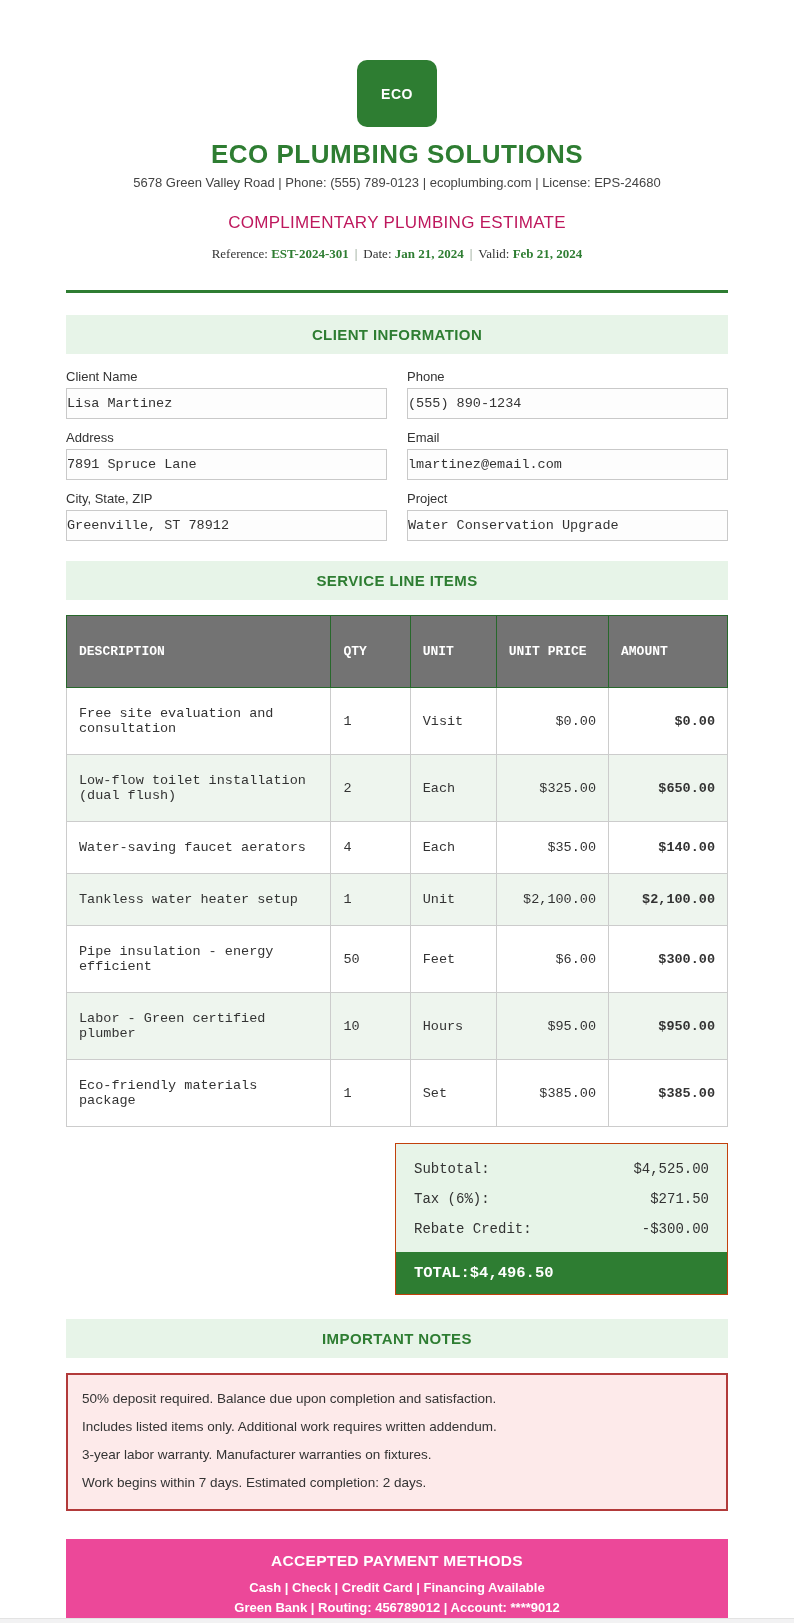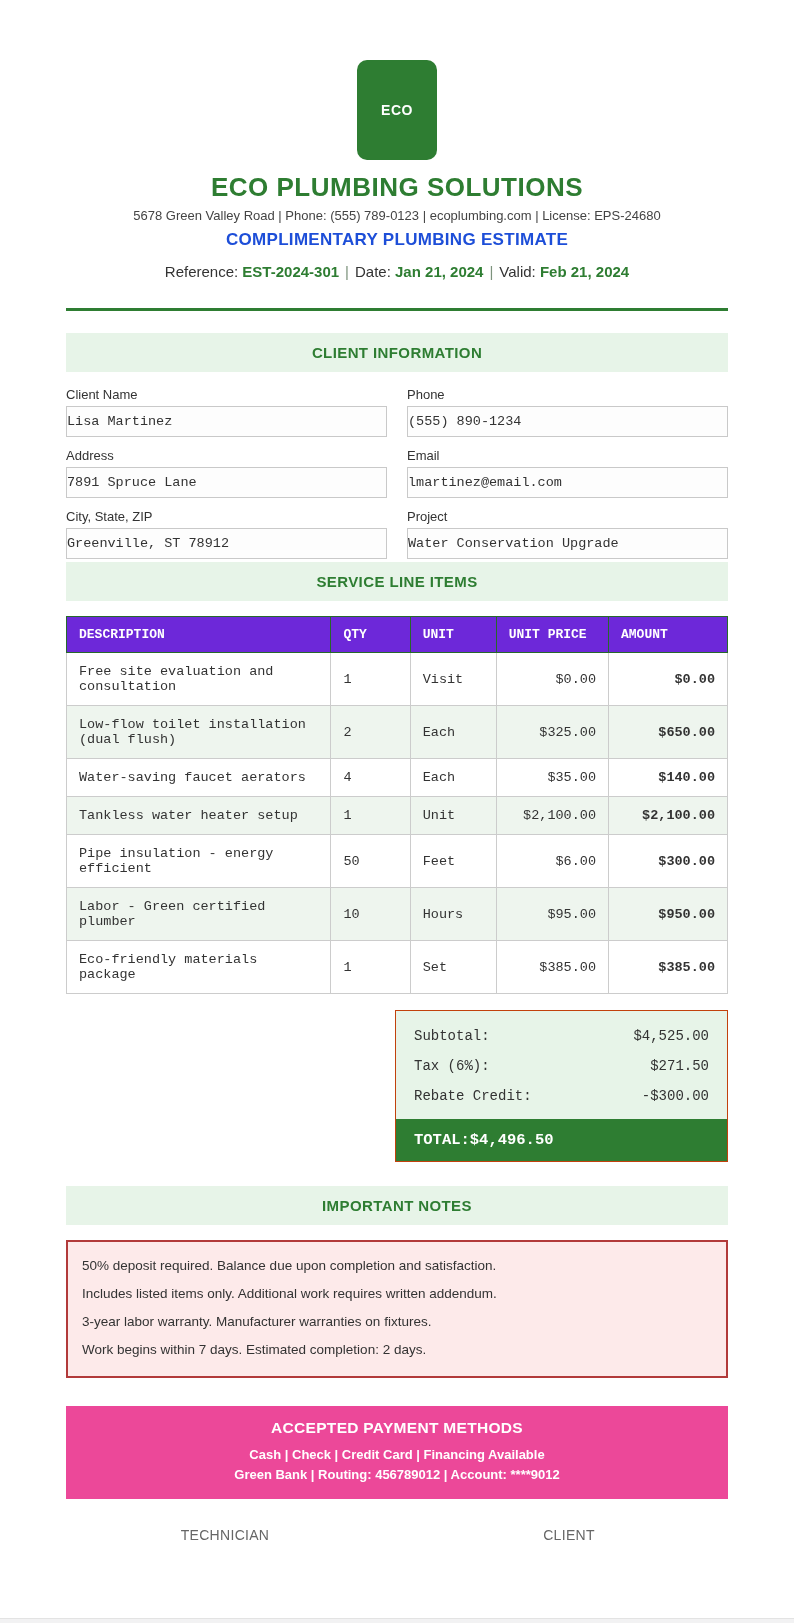--- a/index.html
+++ b/index.html
@@ -9,21 +9,21 @@
     height: 1623px;
     position: relative;
     overflow: hidden;
     font-family: "Liberation Sans", sans-serif;
     color: #333;
   }
   .page { padding: 60px 66px 0 66px; }
 
   
   .logo {
-    width: 80px; height: 100px;
+    width: 80px; height: 67px;
     background: #2e7d32;
     border-radius: 10px;
     margin: 0 auto;
     display: flex; align-items: center; justify-content: center;
     color: #fff; font-weight: bold; font-size: 14px; letter-spacing: .5px;
   }
   .company-name {
     text-align: center;
     color: #2e7d32;
     font-size: 26px;
@@ -31,30 +31,30 @@
     letter-spacing: .5px;
     margin: 12px 0 5px 0;
   }
   .contact-line {
     text-align: center;
     font-size: 13px;
     color: #444;
   }
   .estimate-title {
     text-align: center;
-    color: #1d4ed8;
+    color: #be185d;
     font-size: 17px;
-    font-weight: bold;
-    margin: 7px 0 0 0;
+    font-weight: normal;
+    margin: 23px 0 0 0;
     letter-spacing: .3px;
   }
   .ref-line {
     text-align: center;
-    font-family: Liberation Sans, sans-serif;
-    font-size: 15px;
+    font-family: Liberation Serif, serif;
+    font-size: 13px;
     color: #333;
     margin-top: 13px;
   }
   .ref-line .val { color: #2e7d32; font-weight: bold; }
   .ref-line .sep { color: #7d937d; padding: 0 6px; }
   .divider {
     border-top: 3px solid #2e7d32;
     margin: 28px 0 22px 0;
   }
 
@@ -69,21 +69,21 @@
     letter-spacing: .4px;
     margin-bottom: 15px;
   }
 
   
   .fields-grid {
     display: grid;
     grid-template-columns: 1fr 1fr;
     column-gap: 20px;
     row-gap: 11px;
-    margin-bottom: 3px;
+    margin-bottom: 20px;
   }
   .field-label { font-size: 13px; color: #333; margin-bottom: 4px; }
   .field-box {
     border: 1px solid #c9c9c9;
     background: #fdfdfd;
     padding: 7px 0;
     font-family: "Liberation Mono", monospace;
     font-size: 13.5px;
     color: #333;
     min-height: 31px;
@@ -91,31 +91,31 @@
 
   
   table.items {
     width: 100%;
     border-collapse: collapse;
     font-family: "Liberation Mono", monospace;
     font-size: 13.5px;
     margin-top: 6px;
   }
   table.items th {
-    background: #6d28d9;
+    background: #737373;
     color: #fff;
     text-align: left;
     font-weight: bold;
     font-size: 13px;
-    padding: 10px 12px;
+    padding: 28px 12px;
     border: 1px solid #27682b;
   }
   table.items td {
     border: 1px solid #cccccc;
-    padding: 11px 12px;
+    padding: 18px 12px;
     color: #333;
     vertical-align: middle;
   }
   table.items tbody tr:nth-child(even) { background: #eef5ee; }
   td.td-price { text-align: right; }
   td.td-amount { text-align: right; color: #2e7d32; font-weight: bold; }
   .col-desc { width: 40%; } .col-qty { width: 12%; } .col-unit { width: 13%; }
   .col-price { width: 17%; } .col-amount { width: 18%; }
 
   

